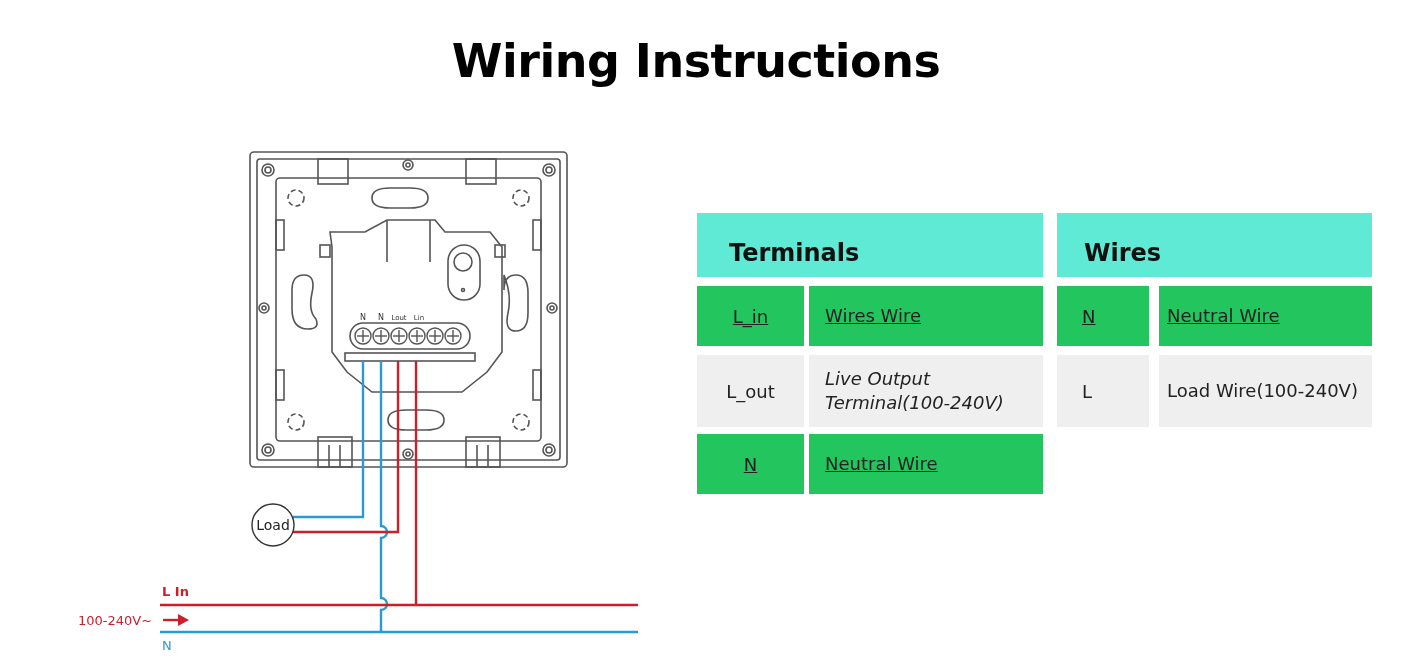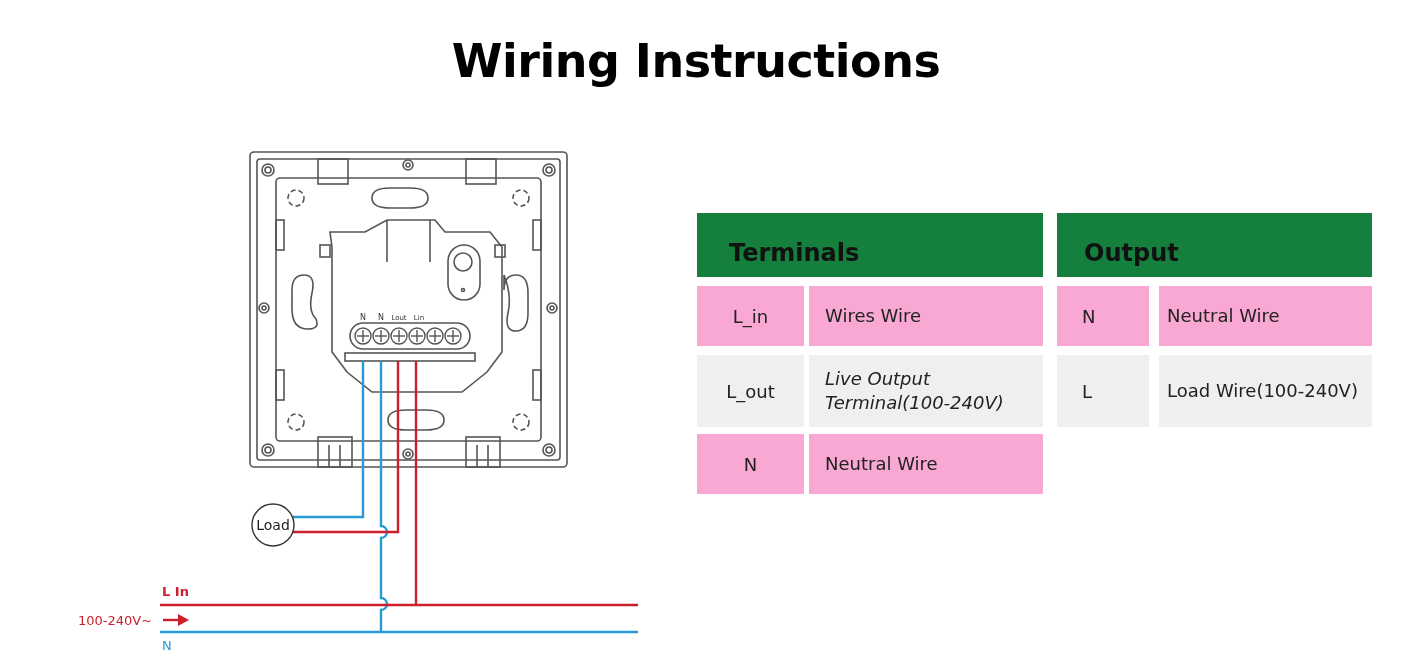--- a/index.html
+++ b/index.html
@@ -1,23 +1,23 @@
 <!DOCTYPE html>
 <html><head>
 <meta charset="utf-8">
 <style>
   html, body { margin:0; padding:0; background:#ffffff; }
   body { width:1405px; height:660px; position:relative; overflow:hidden; font-family:"Liberation Sans", sans-serif; color:#111; }
   .title { position:absolute; left:0; top:34px; width:1392px; text-align:center; font-size:46px; font-weight:bold; letter-spacing:-0.5px; color:#000; font-family:"DejaVu Sans", sans-serif; }
   svg.diagram { position:absolute; left:0; top:0; }
-  .hdr { position:absolute; background:#15803d; font-family:"DejaVu Sans", sans-serif; font-weight:bold; font-size:24px; color:#111; box-sizing:border-box; padding-top:26px; }
+  .hdr { position:absolute; background:#5eead4; font-family:"DejaVu Sans", sans-serif; font-weight:bold; font-size:24px; color:#111; box-sizing:border-box; padding-top:26px; }
   .cell { position:absolute; box-sizing:border-box; font-family:"DejaVu Sans", sans-serif; font-size:18px; color:#222; display:flex; align-items:center; }
   .c1 { justify-content:center; }
   .c2 { padding-left:16px; line-height:24px; }
-  .light { background:#f9a8d4; }
+  .light { background:#22c55e;text-decoration:underline; }
   .mid { background:#efefef; }
   .dlabel { font-family:"DejaVu Sans", sans-serif; }
 </style>
 </head>
 <body>
 
 <div class="title">Wiring Instructions</div>
 
 <svg class="diagram" width="700" height="660" viewBox="0 0 700 660">
 
@@ -134,20 +134,20 @@
   <div class="cell c2 light" style="left:809px; top:286px; width:234px; height:60px;">Wires Wire</div>
 
   <div class="cell c1 mid" style="left:697px; top:355px; width:107px; height:72px;">L_out</div>
   <div class="cell c2 mid" style="left:809px; top:355px; width:234px; height:72px;font-style:italic;">Live Output Terminal(100-240V)</div>
 
   <div class="cell c1 light" style="left:697px; top:434px; width:107px; height:60px;">N</div>
   <div class="cell c2 light" style="left:809px; top:434px; width:234px; height:60px;">Neutral Wire</div>
 </div>
 
 <div>
-  <div class="hdr" style="left:1057px; top:213px; width:315px; height:64px; padding-left:27px;">Output</div>
+  <div class="hdr" style="left:1057px; top:213px; width:315px; height:64px; padding-left:27px;">Wires</div>
 
   <div class="cell light" style="left:1057px; top:286px; width:92px; height:60px; padding-left:25px;">N</div>
   <div class="cell c2 light" style="left:1159px; top:286px; width:213px; height:60px; padding-left:8px;">Neutral Wire</div>
 
   <div class="cell mid" style="left:1057px; top:355px; width:92px; height:72px; padding-left:25px;">L</div>
   <div class="cell c2 mid" style="left:1159px; top:355px; width:213px; height:72px; padding-left:8px;">Load Wire(100-240V)</div>
 </div>
 
 </body></html>

